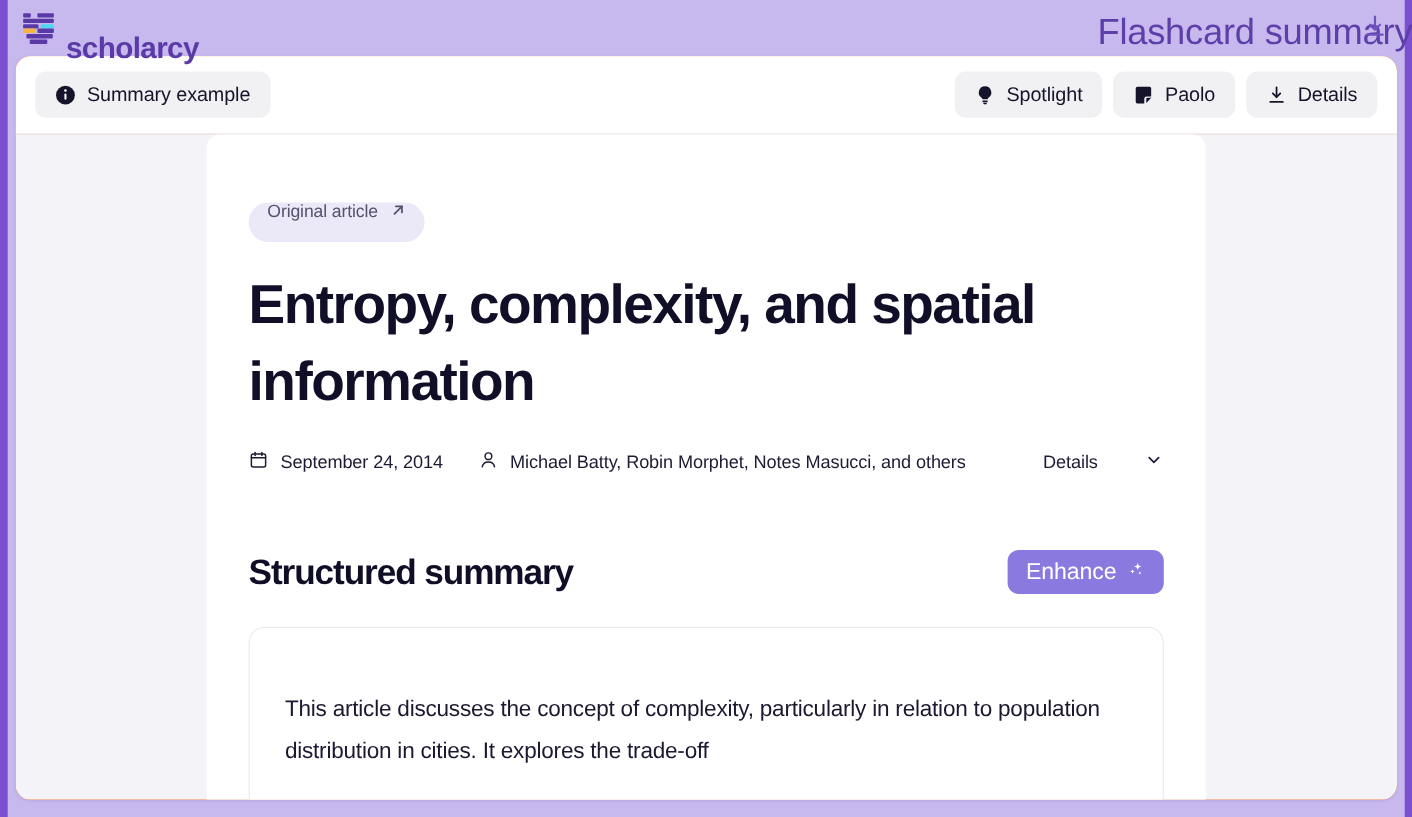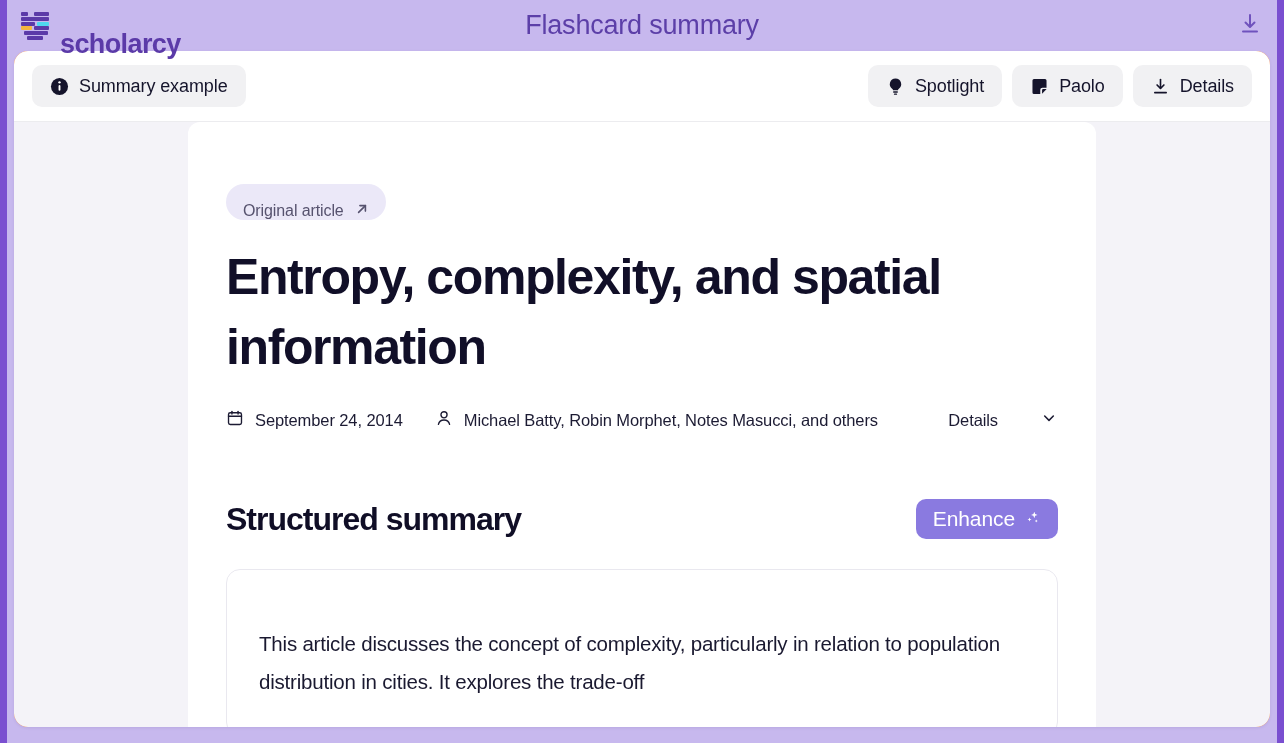--- a/index.html
+++ b/index.html
@@ -71,23 +71,23 @@
     font-size: 27px;
     font-weight: 700;
     letter-spacing: -0.6px;
     color: #5b3aa8;
     margin-top: 36px;
   }
 
   .topbar-title {
     position: absolute;
     left: 0; right: 0;
-    text-align: center;
+    text-align: right;
     top: 10px;
-    font-size: 27px;
+    font-size: 33px;
     color: #5c3fa8;
     letter-spacing: -0.2px;
   }
 
   .topbar-download {
     position: absolute;
     right: 20px; top: 10px;
     width: 28px; height: 28px;
     display: flex; align-items: center; justify-content: center;
   }
@@ -150,21 +150,21 @@
     top: 0;
     width: 908px;
     min-height: 605px;
     background: #ffffff;
     border-radius: 12px 12px 0 0;
   }
   .doc-inner { padding: 62px 38px 0 38px; }
 
   .pill {
     display: inline-flex;
-    align-items: flex-end;
+    align-items: flex-start;
     gap: 11px;
     height: 36px;
     padding: 0 17px;
     border-radius: 18px;
     background: #ebe8f8;
     color: #56526e;
     font-size: 16px;
     cursor: pointer;
     border: none;
     font-family: inherit;

